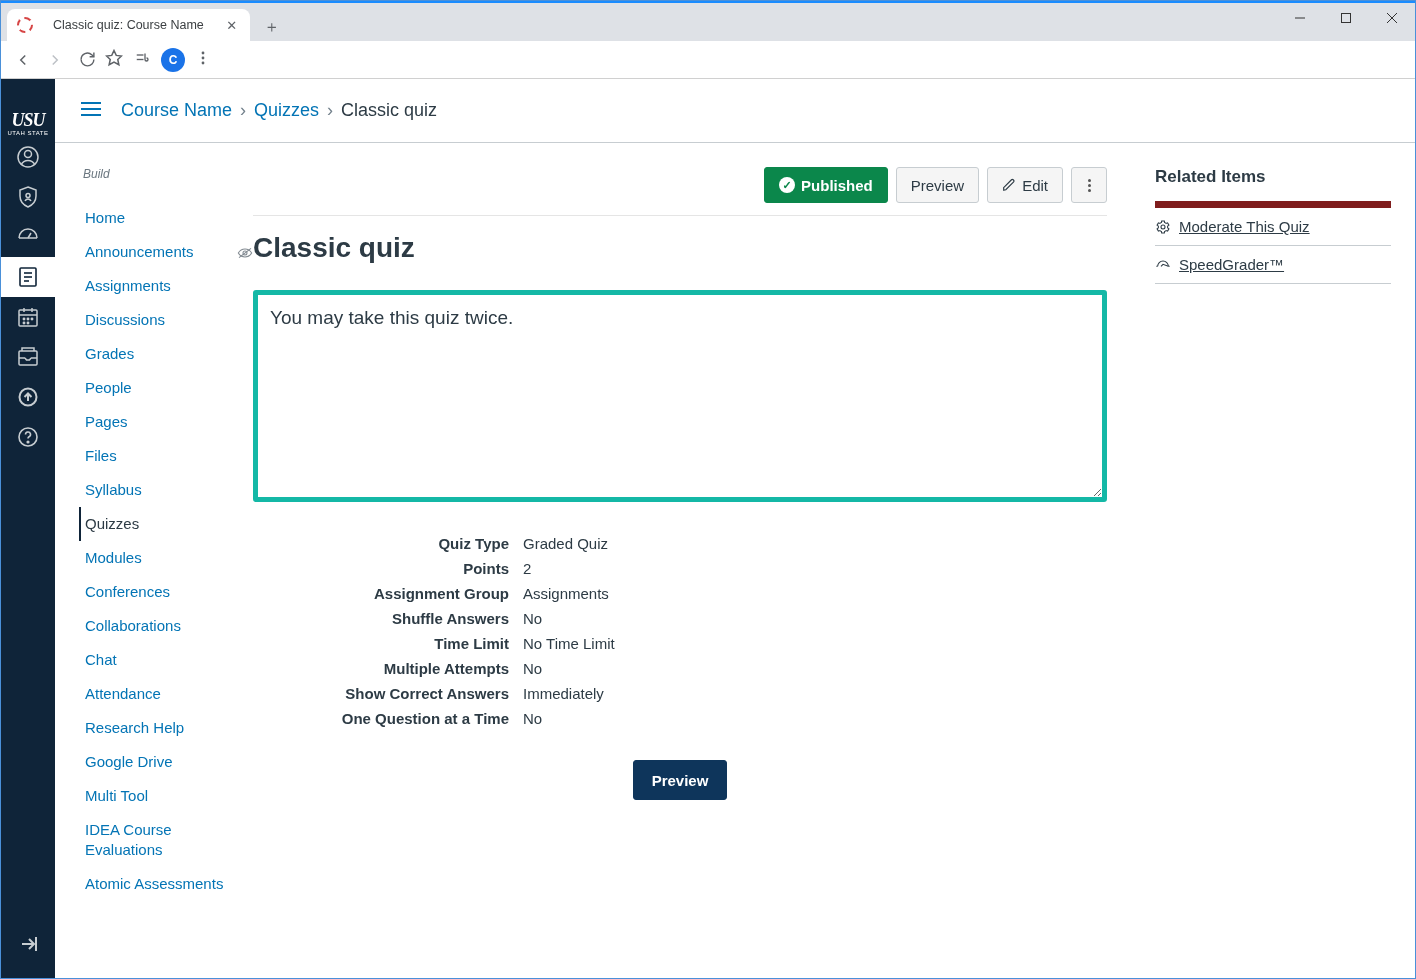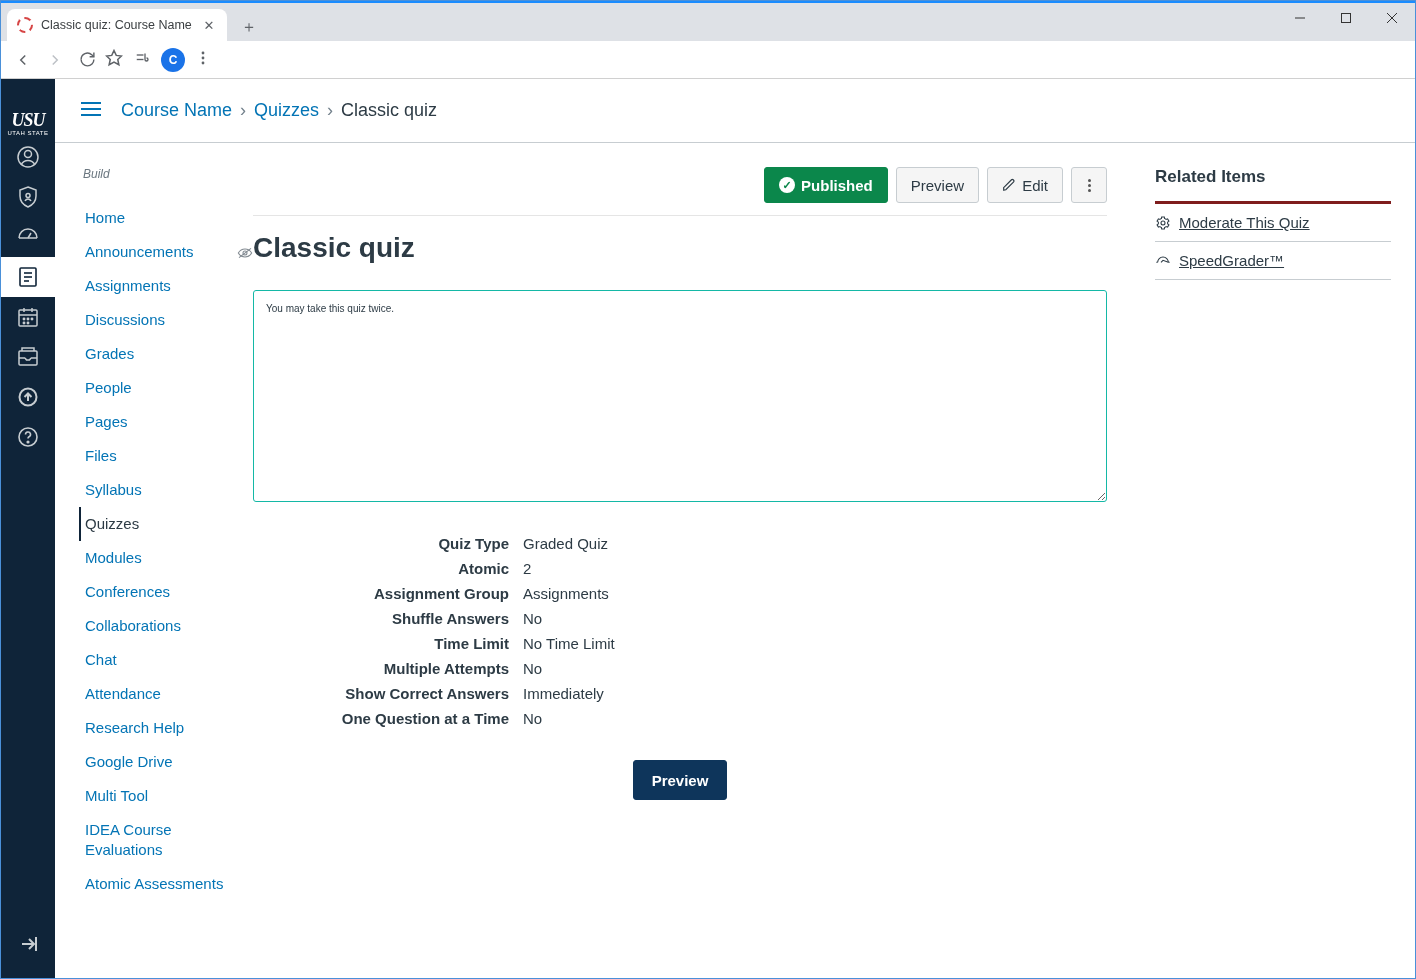--- a/index.html
+++ b/index.html
@@ -3,21 +3,21 @@
 <meta charset="utf-8">
 <style>
   * { box-sizing: border-box; margin: 0; padding: 0; }
   html, body { height: 100%; font-family: "Segoe UI", "Helvetica Neue", Arial, sans-serif; font-size: 14px; color: #2d3b45; background: #fff; overflow: hidden; }
 
   
   .browser-frame { width: 1416px; height: 979px; border: 1px solid #4a90d9; position: relative; background: #fff; display: flex; flex-direction: column; }
   .browser-top-accent { height: 2px; background: #1a8cff; }
   .title-bar { height: 38px; display: flex; align-items: flex-start; background: #dee1e6; }
   .tab-strip { display: flex; align-items: flex-end; height: 100%; padding-left: 6px; flex: 1; }
-  .browser-tab { display: flex; align-items: center; gap: 8px; height: 32px; margin-top: 6px; padding: 0 10px; background: #fff; border-top-left-radius: 8px; border-top-right-radius: 8px; min-width: 220px; position: relative; }
+  .browser-tab { display: flex; align-items: center; gap: 20px; height: 32px; margin-top: 6px; padding: 0 10px; background: #fff; border-top-left-radius: 8px; border-top-right-radius: 8px; min-width: 220px; position: relative; }
   .browser-tab::before, .browser-tab::after { content: ""; position: absolute; bottom: 0; width: 8px; height: 8px; }
   .tab-favicon { width: 16px; height: 16px; border: 2px dashed #d64545; border-radius: 50%; }
   .tab-title { font-size: 12.5px; color: #3c4043; flex: 1; white-space: nowrap; overflow: hidden; text-overflow: ellipsis; }
   .tab-close { width: 16px; height: 16px; display: flex; align-items: center; justify-content: center; color: #5f6368; font-size: 13px; border-radius: 50%; }
   .new-tab { width: 28px; height: 28px; margin-left: 8px; margin-top: 6px; display: flex; align-items: center; justify-content: center; color: #5f6368; font-size: 16px; border-radius: 50%; }
   .window-controls { display: flex; height: 30px; }
   .win-btn { width: 46px; display: flex; align-items: center; justify-content: center; color: #333; }
   .win-btn svg { width: 10px; height: 10px; }
 
   .toolbar { height: 38px; background: #fff; border-bottom: 1px solid #d0d0d0; display: flex; align-items: center; padding: 0 8px; gap: 4px; }
@@ -75,38 +75,38 @@
   .main-col { flex: 1; padding: 24px 24px 40px 0; min-width: 0; }
   .actions-row { display: flex; justify-content: flex-end; gap: 8px; margin-bottom: 16px; border-bottom: 1px solid #e5e5e5; padding-bottom: 12px; }
   .btn { display: inline-flex; align-items: center; gap: 6px; height: 36px; padding: 0 14px; border: 1px solid #c7cdd1; background: #f5f5f5; color: #2d3b45; border-radius: 3px; font-size: 15px; cursor: pointer; }
   .btn-published { background: #0b874b; border-color: #0b874b; color: #fff; font-weight: 600; }
   .btn-published .check { width: 16px; height: 16px; background: #fff; border-radius: 50%; display: inline-flex; align-items: center; justify-content: center; color: #0b874b; font-size: 11px; }
   .btn-icon-only { width: 36px; padding: 0; justify-content: center; }
   .vdots { display: flex; flex-direction: column; gap: 2px; }
   .vdots span { width: 3px; height: 3px; background: #555; border-radius: 50%; }
 
   .quiz-title { font-size: 28px; font-weight: 700; margin-bottom: 26px; color: #2d3b45; }
-  .quiz-desc { border: 1px solid #14b8a6; border-radius: 3px; padding: 12px; min-height: 212px; font-size: 10px; color: #2d3b45; resize: both; overflow: auto; position: relative; margin-bottom: 28px; }
+  .quiz-desc { border: 5px solid #14b8a6; border-radius: 3px; padding: 12px; min-height: 212px; font-size: 19px; color: #2d3b45; resize: both; overflow: auto; position: relative; margin-bottom: 28px; }
 
   .details-table { width: 100%; margin-bottom: 28px; }
   .details-table tr td { padding: 3px 6px; font-size: 15px; vertical-align: top; }
   .details-table td.label { text-align: right; font-weight: 700; width: 260px; color: #2d3b45; }
   .details-table td.value { color: #2d3b45; }
 
   .dates-table { width: 100%; border-collapse: collapse; margin-bottom: 30px; }
   .dates-table th { text-align: left; font-weight: 700; padding: 8px 6px; font-size: 15px; border-bottom: 1px solid #c7cdd1; }
   .dates-table td { padding: 12px 6px; font-size: 15px; border-bottom: 1px solid #e5e5e5; color: #2d3b45; }
 
   .preview-row { text-align: center; padding-bottom: 20px; }
   .btn-primary { background: #0e355b; border-color: #0e355b; color: #fff; font-weight: 600; height: 40px; padding: 0 18px; font-size: 15px; }
 
   
   .right-side { width: 260px; flex-shrink: 0; padding: 24px 0 0 24px; }
   .right-side h2 { font-size: 17px; font-weight: 700; margin-bottom: 14px; color: #2d3b45; }
-  .related-item { display: flex; align-items: center; gap: 8px; padding: 10px 0; border-bottom: 1px solid #c7cdd1; border-top: 3px solid #7f1d1d; font-size: 15px; color: #2d3b45; }
+  .related-item { display: flex; align-items: center; gap: 8px; padding: 10px 0; border-bottom: 1px solid #c7cdd1; border-top: 7px solid #7f1d1d; font-size: 15px; color: #2d3b45; }
   .related-item + .related-item { border-top: none; }
   .related-item svg { width: 16px; height: 16px; color: #2d3b45; flex-shrink: 0; }
 </style>
 </head>
 <body>
 
 <div class="browser-frame">
   <div class="browser-top-accent"></div>
 
   <div class="title-bar">
@@ -334,21 +334,21 @@
             <span>You may take this quiz twice.</span>
           </div>
 
           <table class="details-table">
             <tbody id="details-body">
                 <tr>
                   <td class="label">Quiz Type</td>
                   <td class="value">Graded Quiz</td>
                 </tr>
                 <tr>
-                  <td class="label">Atomic</td>
+                  <td class="label">Points</td>
                   <td class="value">2</td>
                 </tr>
                 <tr>
                   <td class="label">Assignment Group</td>
                   <td class="value">Assignments</td>
                 </tr>
                 <tr>
                   <td class="label">Shuffle Answers</td>
                   <td class="value">No</td>
                 </tr>

